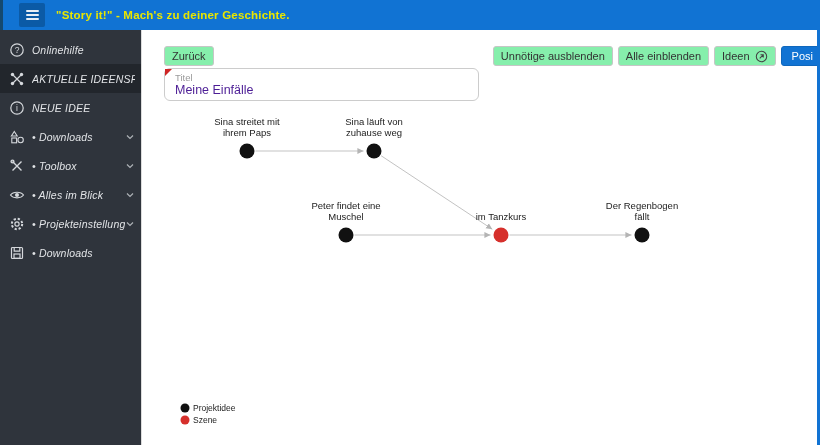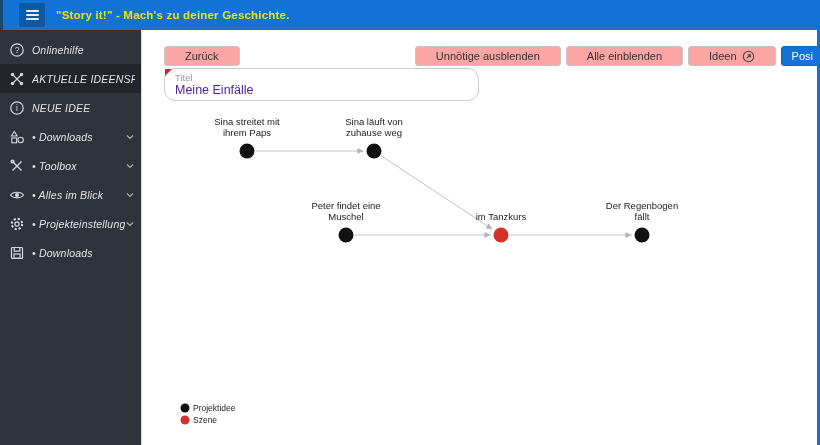--- a/index.html
+++ b/index.html
@@ -20,26 +20,26 @@
   .side-item { height:29px; display:flex; align-items:center; padding:0 6px 0 9px; color:#e2e4e7; font-size:10.5px; cursor:pointer; white-space:nowrap; }
   .side-item.active { background:#22262c; }
   .sicon { width:16px; height:16px; margin-right:7px; flex:none; }
   .sicon svg { display:block; }
   .slabel { overflow:hidden; text-overflow:clip; letter-spacing:.2px;font-style:italic; }
   .chev { margin-left:auto; flex:none; width:10px; height:10px; opacity:.85; }
 
   
   .main { position:absolute; left:141px; top:30px; right:0; bottom:0; background:#fff; border-left:1px solid #dcdcdc; }
   .toolbar { position:absolute; top:16px; left:22px; right:0; height:20px; display:flex; align-items:center; gap:5px; z-index:3; }
-  .btn { font-family:inherit; font-size:11px; color:#333; background:#fca5a5; border:1px solid #c6c6c6; border-radius:3px; height:20px; padding:0 20px; display:inline-flex; align-items:center; gap:5px; cursor:pointer; white-space:nowrap; }
+  .btn { font-family:inherit; font-size:11px; color:#333; background:#86efac; border:1px solid #c6c6c6; border-radius:3px; height:20px; padding:0 7px; display:inline-flex; align-items:center; gap:5px; cursor:pointer; white-space:nowrap; }
   .spacer { margin-left:auto; }
   .btn-primary { background:#1173d3; color:#fff; border-color:#0f67bd; padding:0 16px 0 10px; margin-right:-10px; }
   .ideen-ic { width:13px; height:13px; display:block; }
 
-  .title-field { position:absolute; top:38px; left:22px; width:315px; height:33px; border:1px solid #ccc; border-radius:11px; background:#fff; padding:3px 10px; z-index:3; }
+  .title-field { position:absolute; top:38px; left:22px; width:315px; height:33px; border:1px solid #ccc; border-radius:6px; background:#fff; padding:3px 10px; z-index:3; }
   .title-field::before { content:""; position:absolute; top:0; left:0; width:0; height:0; border-top:7px solid #cf2525; border-right:7px solid transparent; }
   .tf-label { font-size:9.5px; color:#9a9a9a; line-height:11px; }
   .tf-value { font-size:12.5px; color:#4c1d95; line-height:15px; }
 
   .canvas-wrap { position:absolute; inset:0; z-index:1; }
   .canvas-wrap svg { display:block; width:100%; height:100%; }
 </style>
 </head>
 <body>
 

